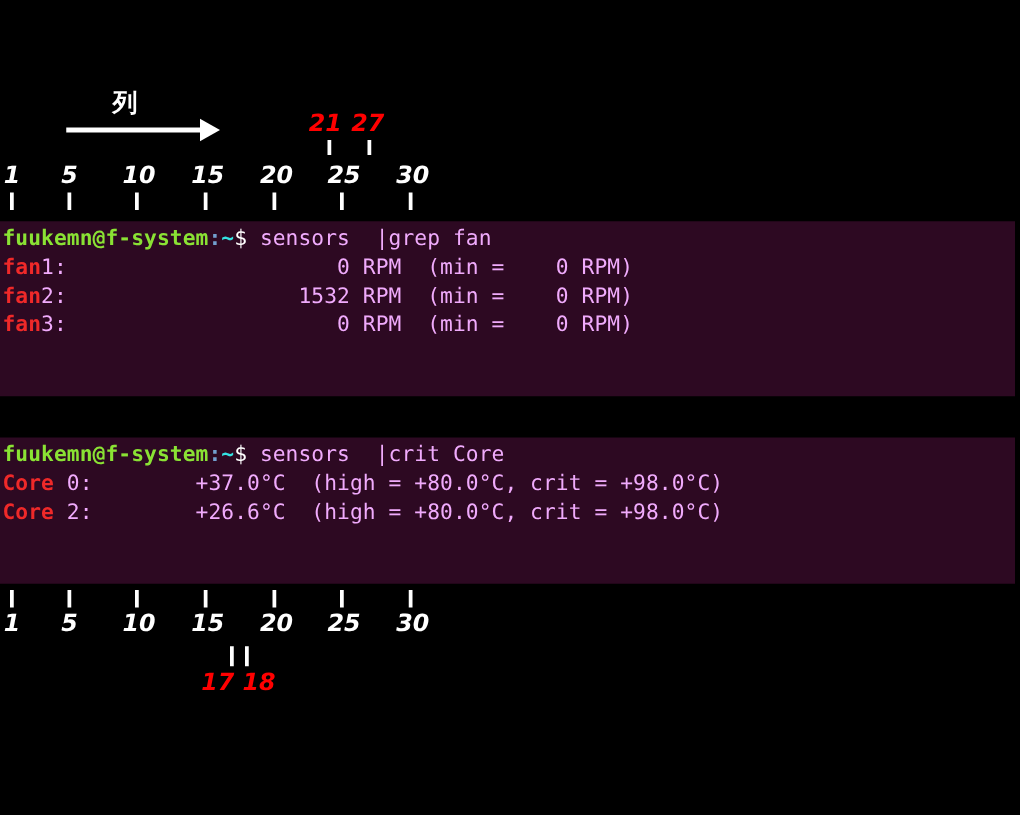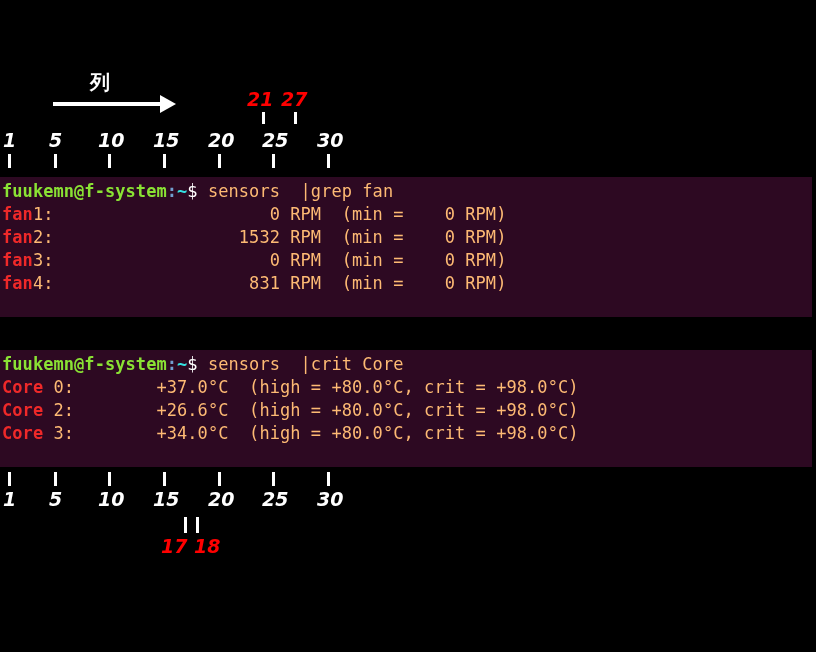--- a/index.html
+++ b/index.html
@@ -74,21 +74,21 @@
   .term-line {
     white-space: pre;
     height: 23px;
     padding-left: 2px;
     letter-spacing: 0.06px;
   }
   .t-user   { color: #8ae234; font-weight: bold; }
   .t-colon  { color: #729fcf; font-weight: bold; }
   .t-path   { color: #34e2e2; font-weight: bold; }
   .t-dollar { color: #ffffff; }
-  .t-plain  { color: #fdba74; }
+  .t-plain  { color: #f0abfc; }
   .t-match  { color: #ef2929; font-weight: bold; }
 </style>
 </head>
 <body>
 
 <div id="top-annotation">
 
   <div id="column-arrow-group" style="left:0; top:60px; width:200px; height:60px;">
     <div class="arrow-caption" style="left:90px; top:12px;">列</div>
     <div class="arrow-line" style="left:53px; top:42px; width:110px;"></div>
@@ -116,28 +116,26 @@
   <div class="ruler-tick" style="left:218px; top:154px; height:14px;"></div>
   <div class="ruler-tick" style="left:272px; top:154px; height:14px;"></div>
   <div class="ruler-tick" style="left:327px; top:154px; height:14px;"></div>
 </div>
 
 <div class="terminal" style="top:177px; height:140px;">
   <div class="term-line"><span class="t-user">fuukemn@f-system</span><span class="t-colon">:</span><span class="t-path">~</span><span class="t-dollar">$</span><span class="t-plain"> sensors  |grep fan</span></div>
   <div class="term-line"><span class="t-match">fan</span><span class="t-plain">1:                     0 RPM  (min =    0 RPM)</span></div>
   <div class="term-line"><span class="t-match">fan</span><span class="t-plain">2:                  1532 RPM  (min =    0 RPM)</span></div>
   <div class="term-line"><span class="t-match">fan</span><span class="t-plain">3:                     0 RPM  (min =    0 RPM)</span></div>
-  <div class="term-line"><span class="t-match">fan</span><span class="t-plain">4:                   831 RPM  (min =    0 RPM)</span></div>
 </div>
 
 <div class="terminal" style="top:350px; height:117px;">
   <div class="term-line"><span class="t-user">fuukemn@f-system</span><span class="t-colon">:</span><span class="t-path">~</span><span class="t-dollar">$</span><span class="t-plain"> sensors  |crit Core</span></div>
   <div class="term-line"><span class="t-match">Core</span><span class="t-plain"> 0:        +37.0°C  (high = +80.0°C, crit = +98.0°C)</span></div>
   <div class="term-line"><span class="t-match">Core</span><span class="t-plain"> 2:        +26.6°C  (high = +80.0°C, crit = +98.0°C)</span></div>
-  <div class="term-line"><span class="t-match">Core</span><span class="t-plain"> 3:        +34.0°C  (high = +80.0°C, crit = +98.0°C)</span></div>
 </div>
 
 <div id="bottom-annotation">
 
   <div class="ruler-tick" style="left:8px;   top:472px; height:14px;"></div>
   <div class="ruler-tick" style="left:54px;  top:472px; height:14px;"></div>
   <div class="ruler-tick" style="left:108px; top:472px; height:14px;"></div>
   <div class="ruler-tick" style="left:163px; top:472px; height:14px;"></div>
   <div class="ruler-tick" style="left:218px; top:472px; height:14px;"></div>
   <div class="ruler-tick" style="left:272px; top:472px; height:14px;"></div>

